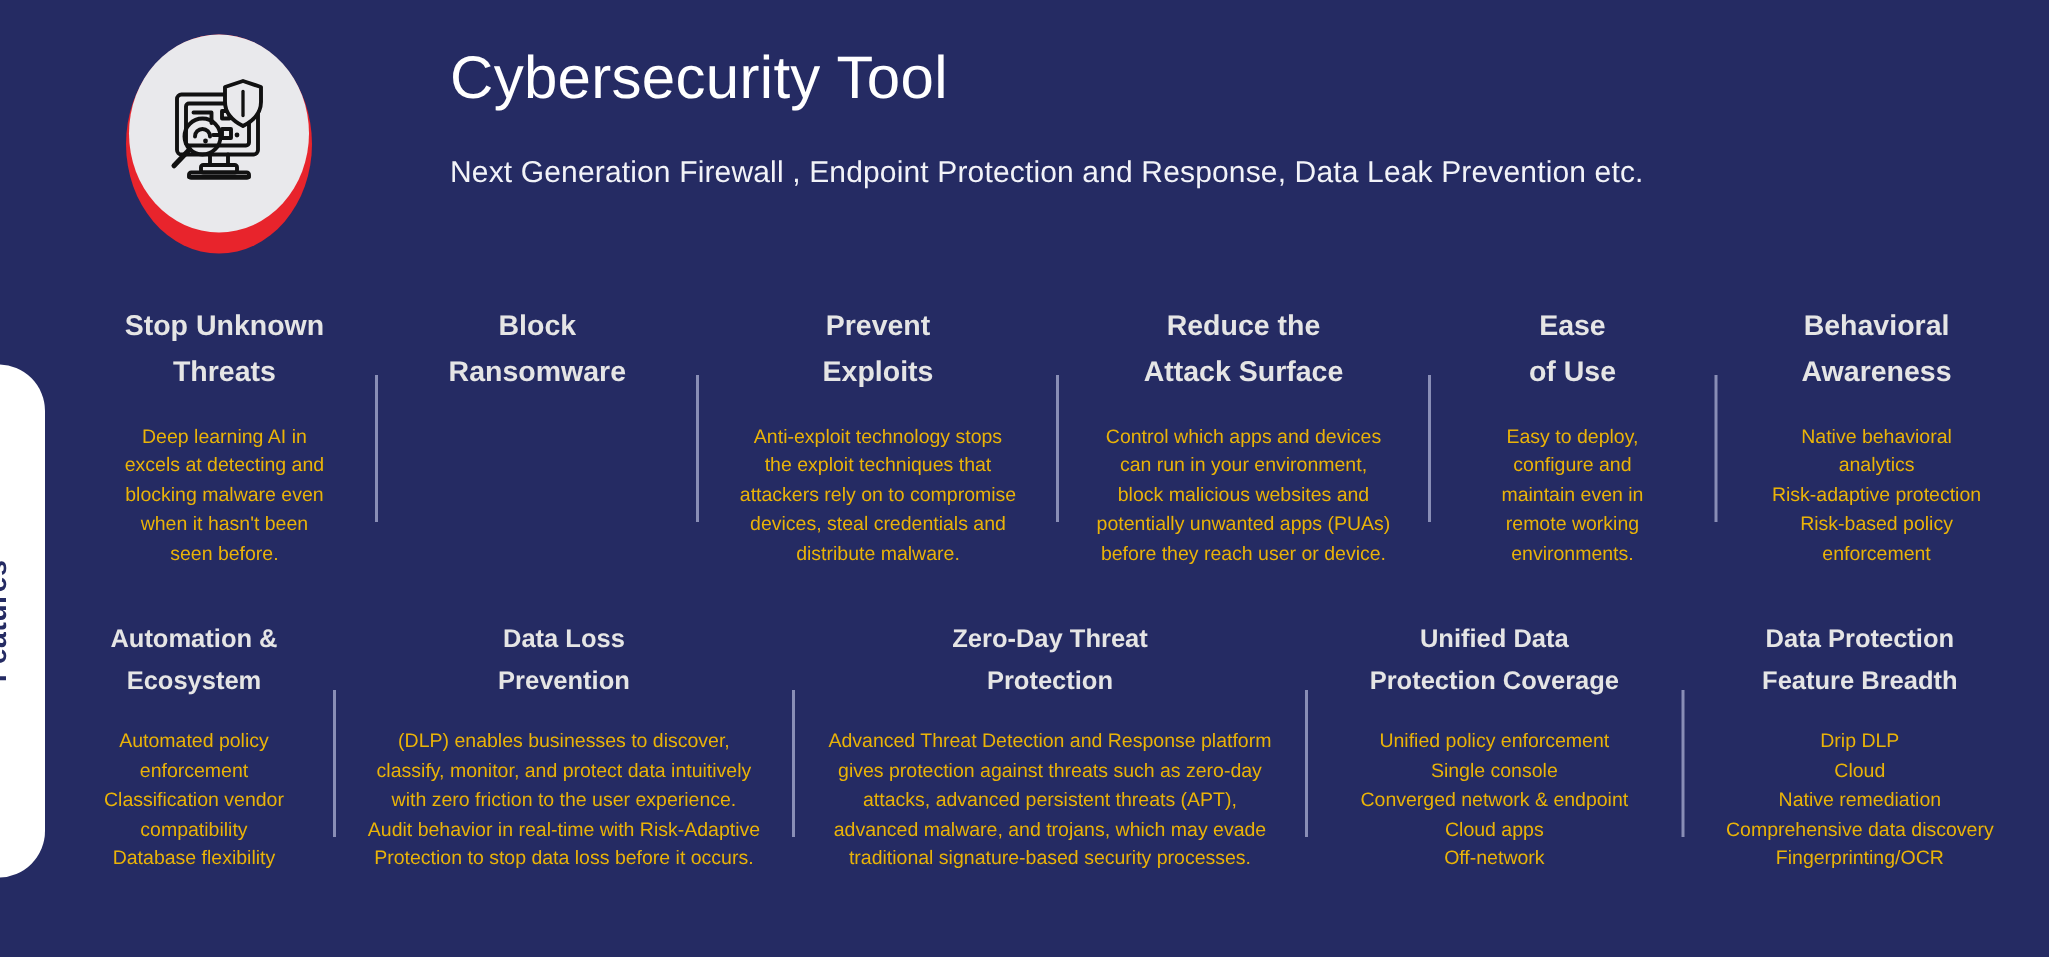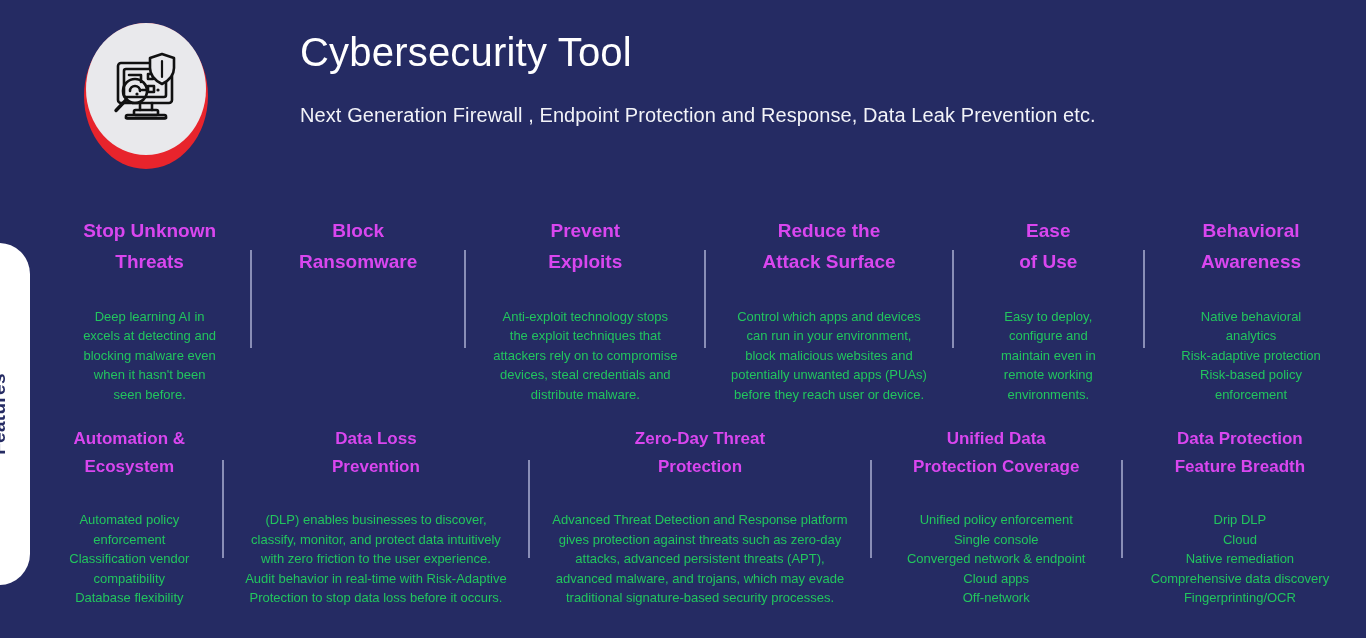--- a/index.html
+++ b/index.html
@@ -123,30 +123,30 @@
     top: 48px;
     right: -1px;
     width: 2px;
     height: 98px;
     background: #9ba0c4;
     opacity: .85;
   }
   .card:last-child .divider { display: none; }
 
   .card-title {
-    color: #d946ef;
+    color: #e5e5e5;
     font-weight: bold;
     font-size: 19px;
     line-height: 1.65;
-    margin: 13px;
+    margin: 0;
   }
   .row-2 .card-title { font-size: 17px; }
 
   .card-body {
-    color: #22c55e;
+    color: #eab308;
     font-size: 13px;
     line-height: 1.5;
     margin: 0;
     padding-top: 16px;
     white-space: pre-line;
   }
   .row-2 .card-body { padding-top: 16px; }
 
   
   .r1c0 { width: 208px; }

